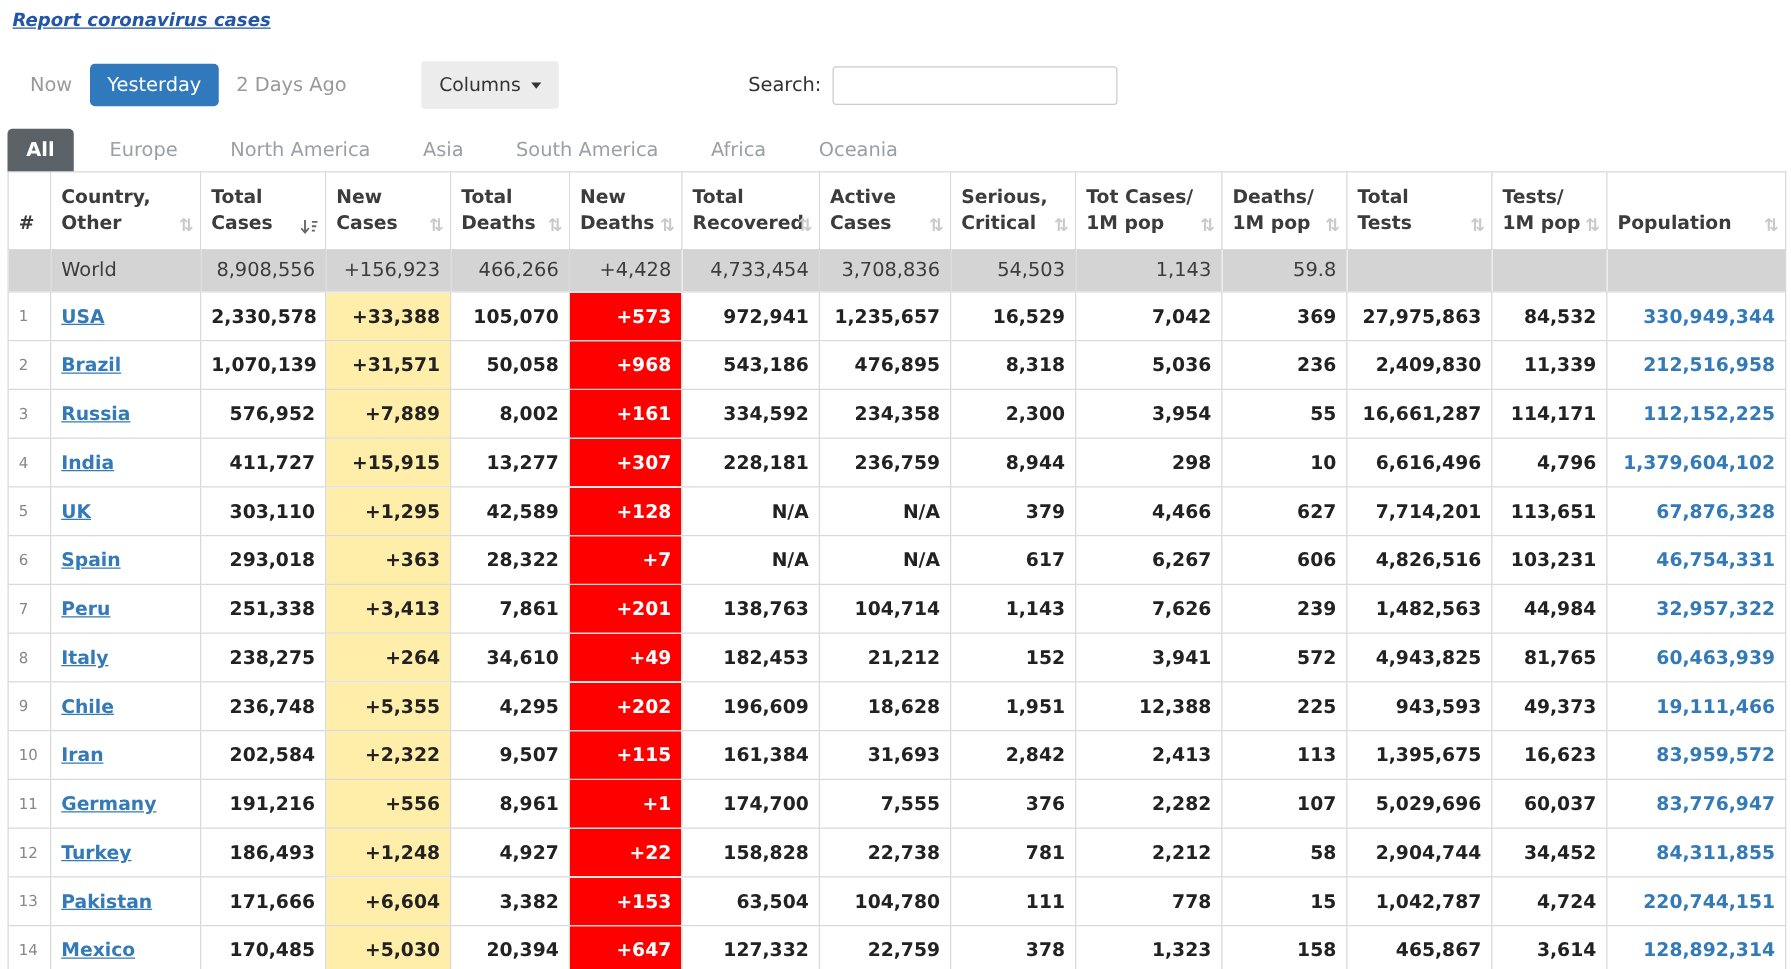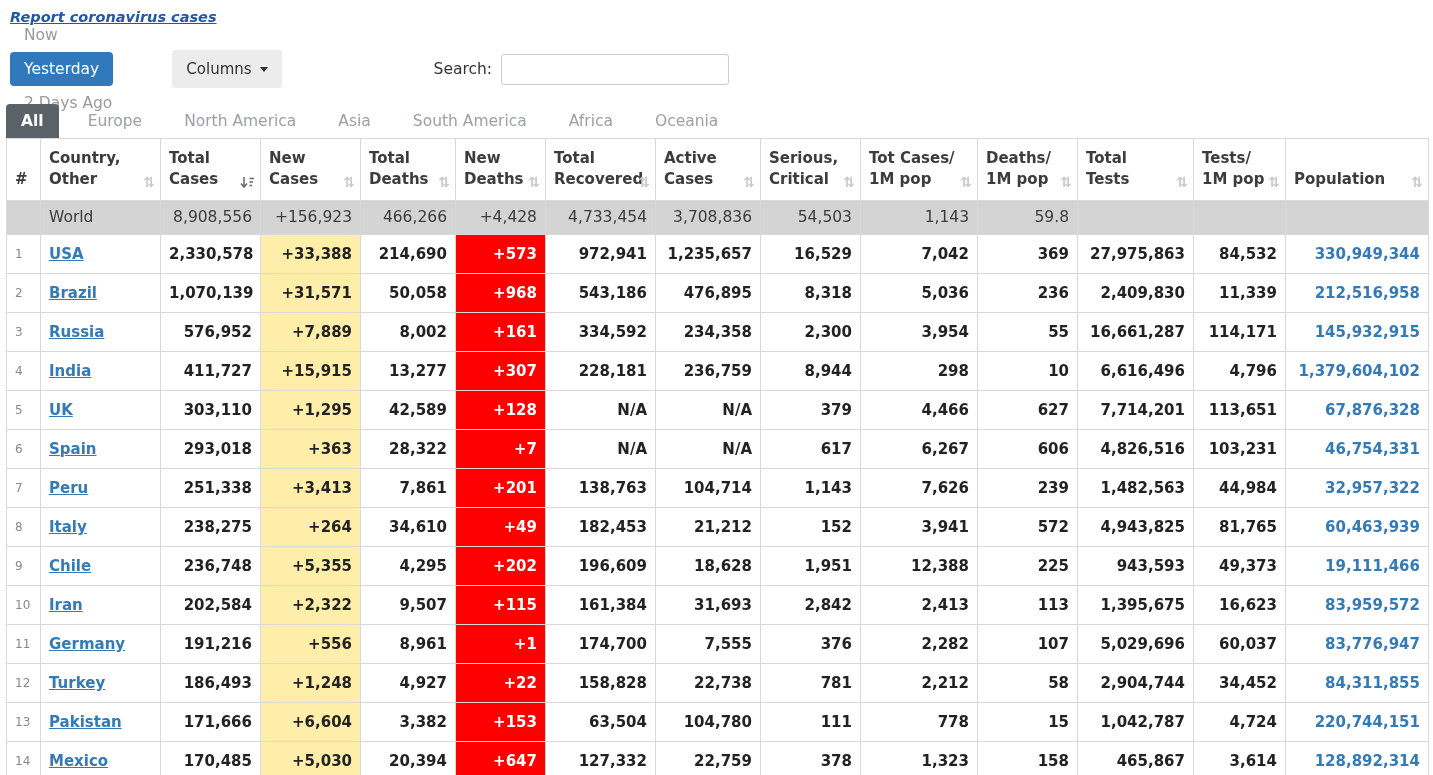--- a/index.html
+++ b/index.html
@@ -22,21 +22,21 @@
     cursor: pointer;
     font-style: italic;
   }
   
   .toolbar {
     display: flex;
     align-items: center;
     margin: 24px 0 0 10px;
     height: 38px;
   }
-  .time-tabs { display: flex; align-items: flex-start; flex-direction: column; }
+  .time-tabs { display: flex; align-items: flex-end; }
   .time-tab {
     font-size: 15.5px;
     color: #999;
     padding: 8px 14px;
     cursor: pointer;
     border-radius: 4px;
     white-space: nowrap;
   }
   .time-tab.active { background: #3179bd; color: #fff; }
   .columns-btn {
@@ -244,21 +244,21 @@
         <td class="num">59.8</td>
         <td class="num"></td>
         <td class="num"></td>
         <td class="num pop"></td>
       </tr>
       <tr>
         <td class="rank">1</td>
         <td class="country-cell"><a>USA</a></td>
         <td class="num">2,330,578</td>
         <td class="num newcases filled">+33,388</td>
-        <td class="num">214,690</td>
+        <td class="num">105,070</td>
         <td class="num newdeaths filled">+573</td>
         <td class="num">972,941</td>
         <td class="num">1,235,657</td>
         <td class="num">16,529</td>
         <td class="num">7,042</td>
         <td class="num">369</td>
         <td class="num">27,975,863</td>
         <td class="num">84,532</td>
         <td class="num pop">330,949,344</td>
       </tr>
@@ -285,21 +285,21 @@
         <td class="num newcases filled">+7,889</td>
         <td class="num">8,002</td>
         <td class="num newdeaths filled">+161</td>
         <td class="num">334,592</td>
         <td class="num">234,358</td>
         <td class="num">2,300</td>
         <td class="num">3,954</td>
         <td class="num">55</td>
         <td class="num">16,661,287</td>
         <td class="num">114,171</td>
-        <td class="num pop">145,932,915</td>
+        <td class="num pop">112,152,225</td>
       </tr>
       <tr>
         <td class="rank">4</td>
         <td class="country-cell"><a>India</a></td>
         <td class="num">411,727</td>
         <td class="num newcases filled">+15,915</td>
         <td class="num">13,277</td>
         <td class="num newdeaths filled">+307</td>
         <td class="num">228,181</td>
         <td class="num">236,759</td>

